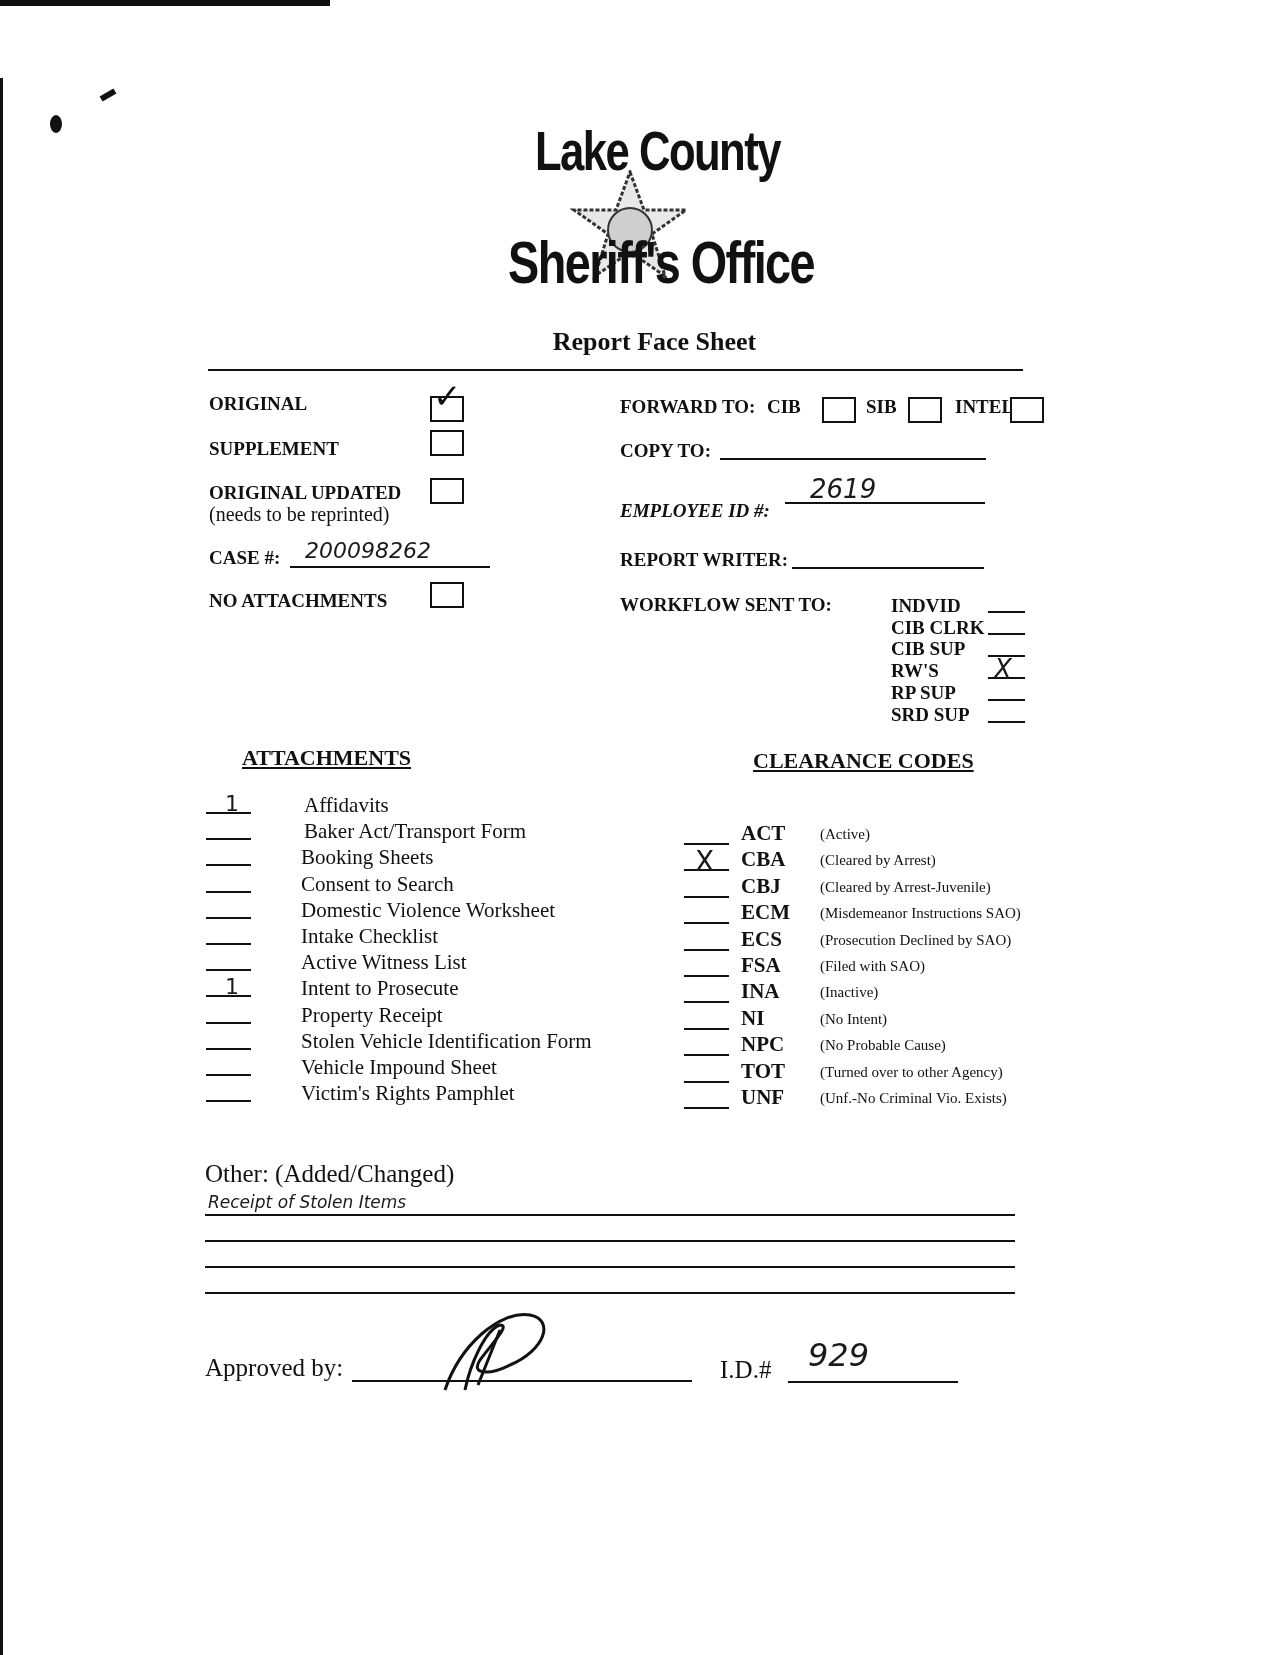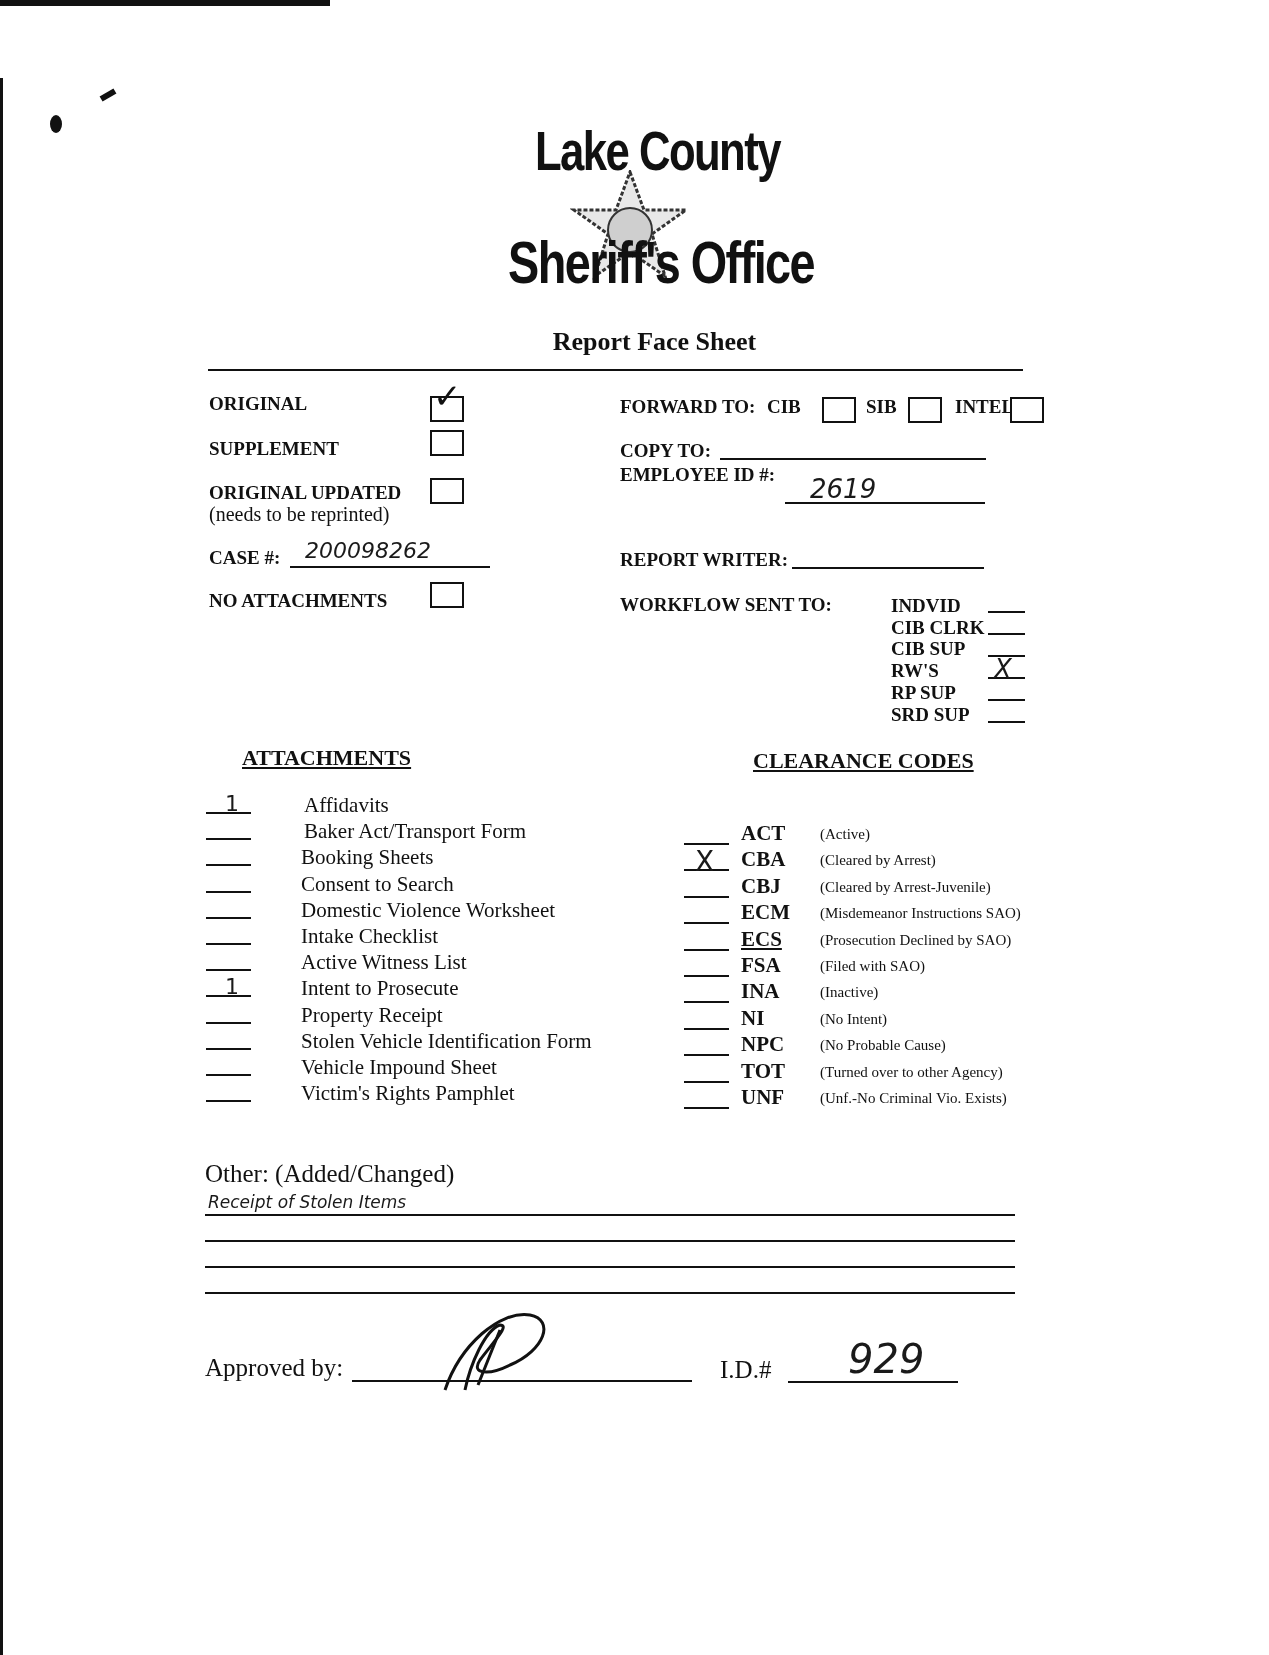--- a/index.html
+++ b/index.html
@@ -69,21 +69,21 @@
 <div class="abs lbl" style="left:767px;top:396px;">CIB</div>
 <div class="box" style="left:822px;top:397px;"></div>
 <div class="abs lbl" style="left:866px;top:396px;">SIB</div>
 <div class="box" style="left:908px;top:397px;"></div>
 <div class="abs lbl" style="left:955px;top:396px;width:55px;overflow:hidden;white-space:nowrap;">INTEL</div>
 <div class="box" style="left:1010px;top:397px;"></div>
 
 <div class="abs lbl" style="left:620px;top:440px;">COPY TO:</div>
 <div class="line" style="left:720px;top:458px;width:266px;"></div>
 
-<div class="abs lbl" style="left:620px;top:464px;">EMPLOYEE ID #:</div>
+<div class="abs lbl" style="left:620px;top:500px;font-style:italic;">EMPLOYEE ID #:</div>
 <div class="line" style="left:785px;top:502px;width:200px;"></div>
 <div class="abs hand" style="left:810px;top:474px;font-size:26px;">2619</div>
 
 <div class="abs lbl" style="left:620px;top:549px;">REPORT WRITER:</div>
 <div class="line" style="left:792px;top:567px;width:192px;"></div>
 
 <div class="abs lbl" style="left:620px;top:594px;font-family:Liberation Serif, serif;">WORKFLOW SENT TO:</div>
 
 <div>
   <div class="abs lbl" style="left:891px;top:595px;">INDVID</div>
@@ -155,21 +155,21 @@
     <div class="line" style="left:684px;top:895.8px;width:45px;"></div>
     <div class="abs hand" style="left:695px;top:871.8px;font-size:28px;font-style:normal;"></div>
     <div class="abs code" style="left:741px;top:873.8px;">CBJ</div>
     <div class="abs desc" style="left:820px;top:878.8px;">(Cleared by Arrest-Juvenile)</div>
     <div class="line" style="left:684px;top:922.2px;width:45px;"></div>
     <div class="abs hand" style="left:695px;top:898.2px;font-size:28px;font-style:normal;"></div>
     <div class="abs code" style="left:741px;top:900.2px;">ECM</div>
     <div class="abs desc" style="left:820px;top:905.2px;">(Misdemeanor Instructions SAO)</div>
     <div class="line" style="left:684px;top:948.6px;width:45px;"></div>
     <div class="abs hand" style="left:695px;top:924.6px;font-size:28px;font-style:normal;"></div>
-    <div class="abs code" style="left:741px;top:926.6px;text-decoration:underline;">ECS</div>
+    <div class="abs code" style="left:741px;top:926.6px;">ECS</div>
     <div class="abs desc" style="left:820px;top:931.6px;text-align:center;">(Prosecution Declined by SAO)</div>
     <div class="line" style="left:684px;top:975px;width:45px;"></div>
     <div class="abs hand" style="left:695px;top:951px;font-size:28px;font-style:normal;"></div>
     <div class="abs code" style="left:741px;top:953px;">FSA</div>
     <div class="abs desc" style="left:820px;top:958px;">(Filed with SAO)</div>
     <div class="line" style="left:684px;top:1001.4px;width:45px;"></div>
     <div class="abs hand" style="left:695px;top:977.4px;font-size:28px;font-style:normal;"></div>
     <div class="abs code" style="left:741px;top:979.4px;">INA</div>
     <div class="abs desc" style="left:820px;top:984.4px;">(Inactive)</div>
     <div class="line" style="left:684px;top:1027.8px;width:45px;"></div>
@@ -203,13 +203,13 @@
   </div>
 
 <div class="abs big" style="left:205px;top:1354px;">Approved by:</div>
 <div class="line" style="left:352px;top:1380px;width:340px;"></div>
 <svg class="abs" style="left:440px;top:1305px;width:115px;height:90px;" viewBox="0 0 115 90">
   <path d="M5,85 C20,40 60,5 90,10 C115,15 105,45 70,60 C50,70 30,70 40,55 C55,35 70,20 60,20 C45,25 30,60 25,85" fill="none" stroke="#111" stroke-width="3"></path>
   <path d="M38,80 L60,25" fill="none" stroke="#111" stroke-width="3"></path>
 </svg>
 <div class="abs big" style="left:720px;top:1356px;">I.D.#</div>
 <div class="line" style="left:788px;top:1381px;width:170px;"></div>
-<div class="abs hand" style="left:808px;top:1336px;font-size:40px;margin-left:40px;">929</div>
+<div class="abs hand" style="left:808px;top:1336px;font-size:32px;">929</div>
 
 </body></html>

